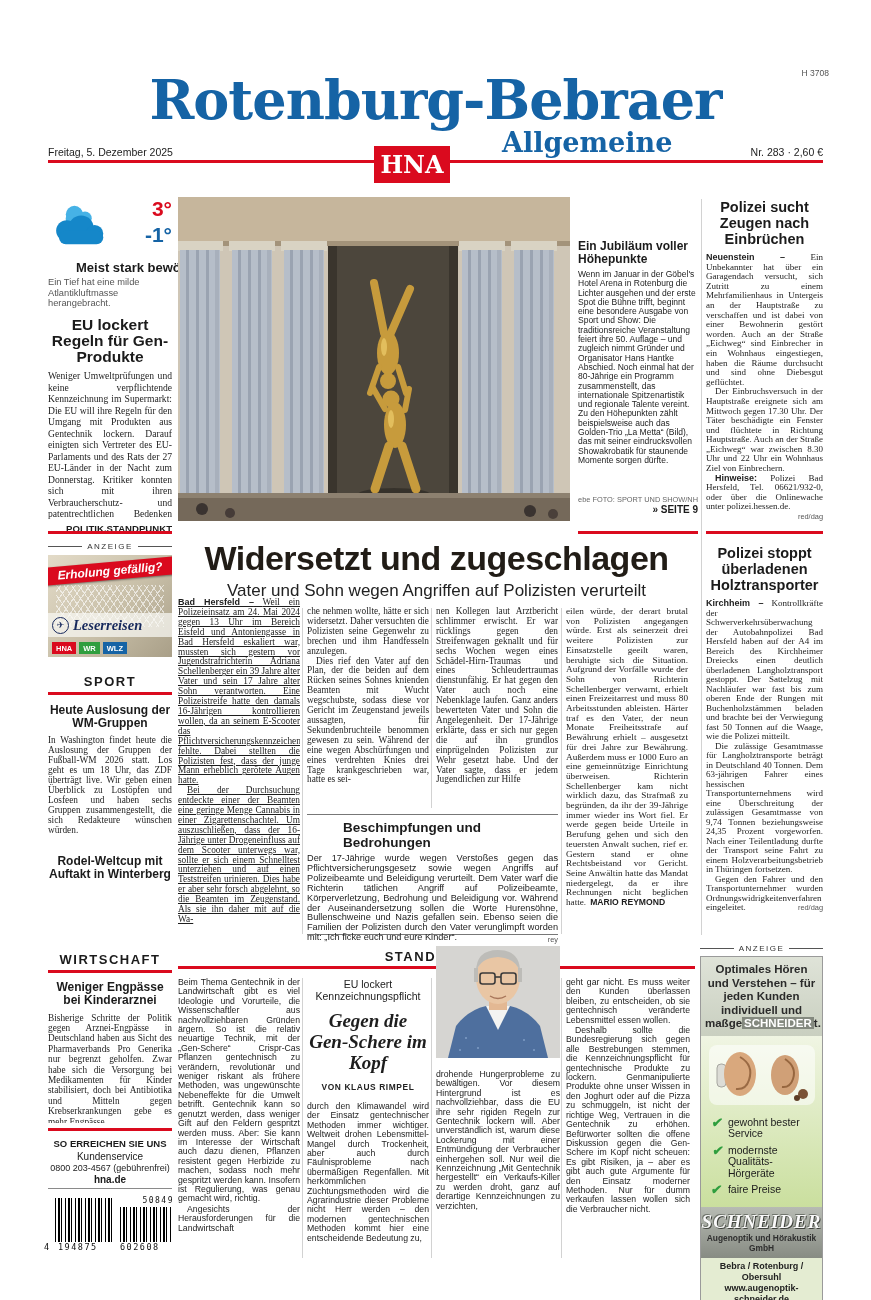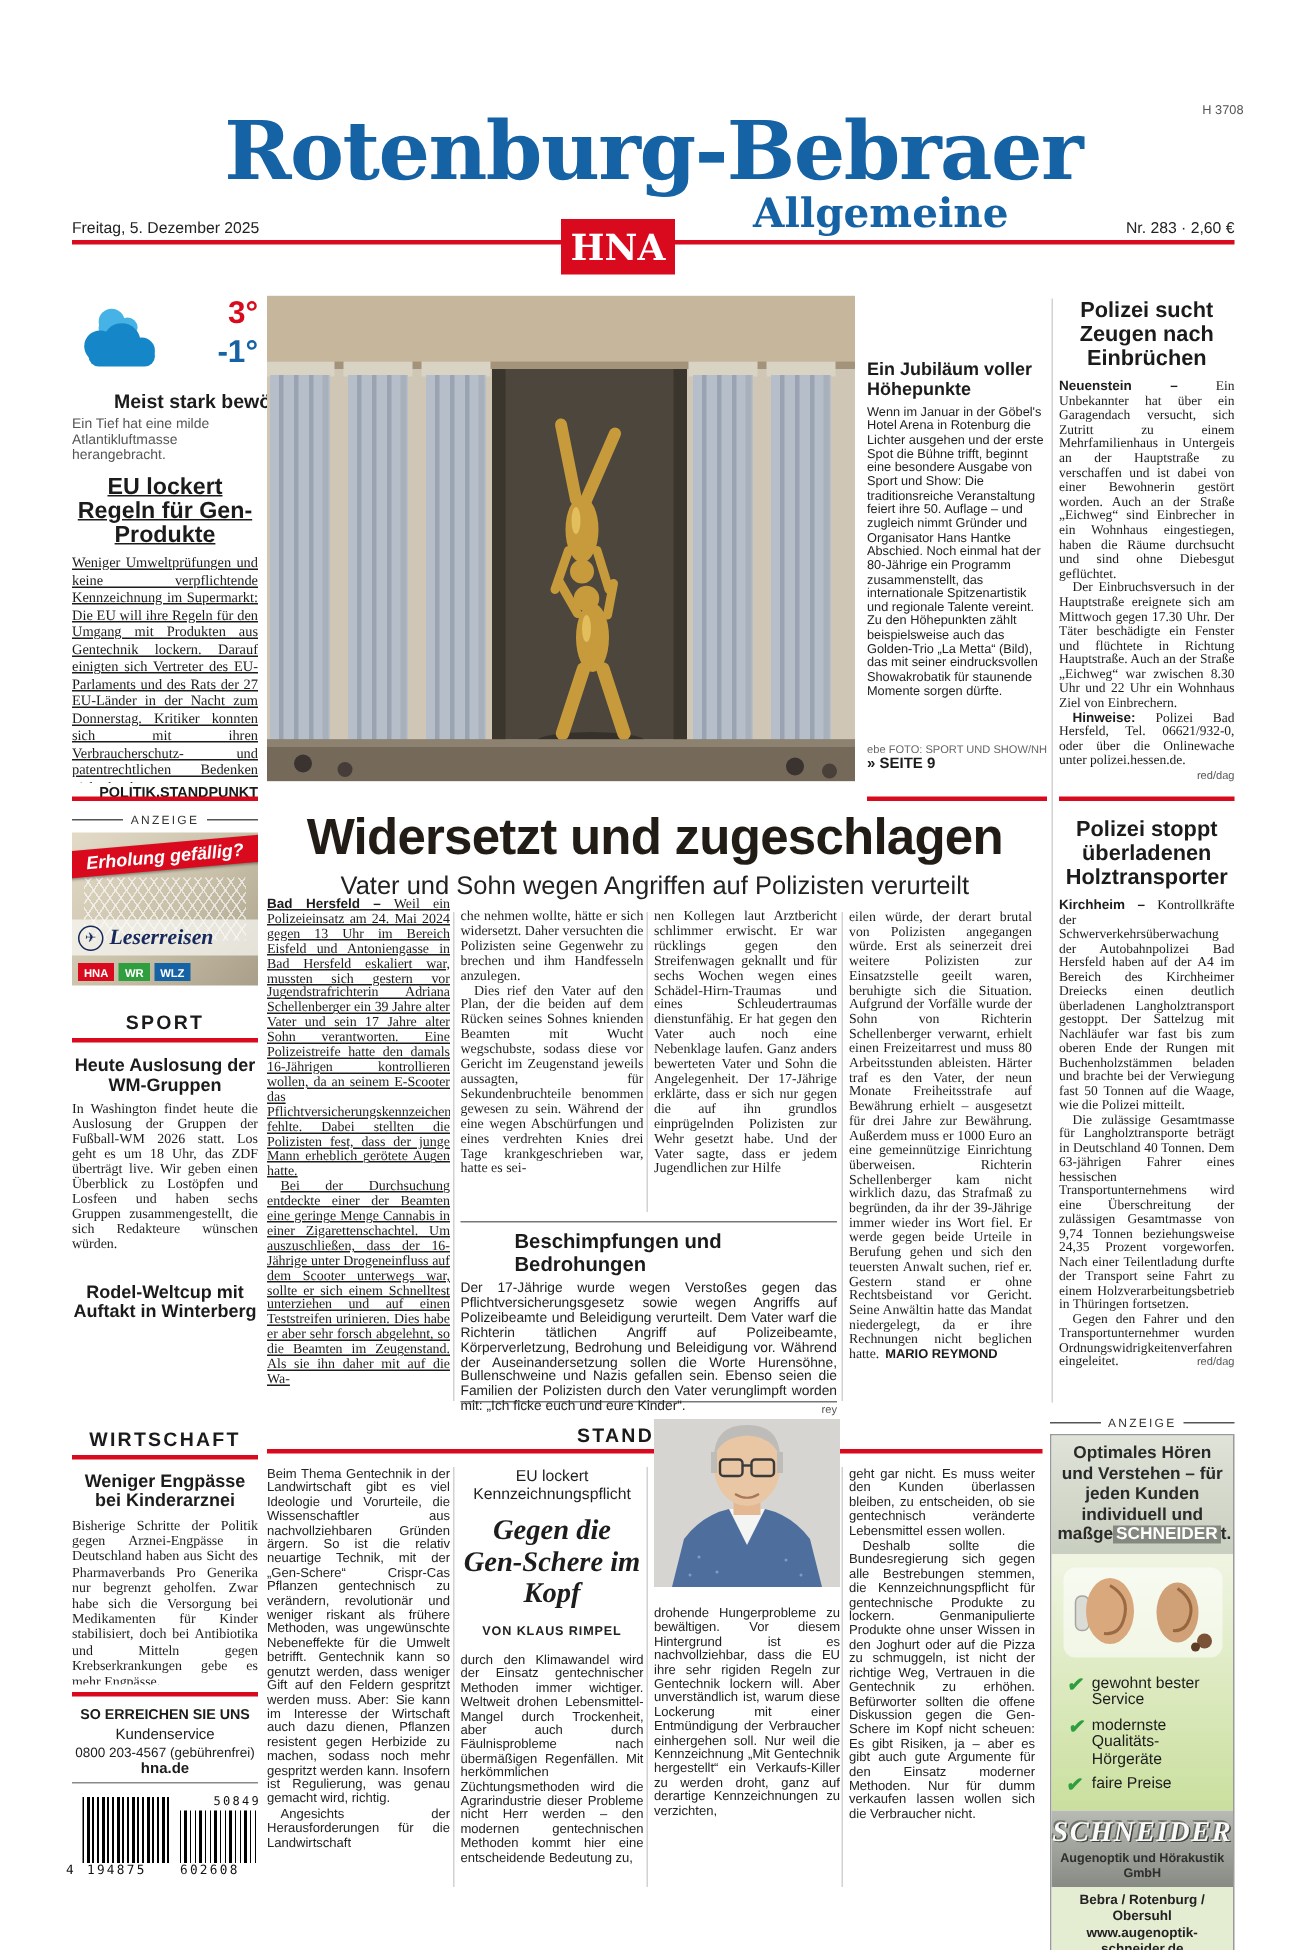--- a/index.html
+++ b/index.html
@@ -82,21 +82,21 @@
   .sp-byline{font-weight:bold;font-size:8.4px;letter-spacing:0.6px;text-align:center;color:#222;}
   
   .kontakt{text-align:center;}
   .kontakt .k1{font-weight:bold;font-size:9.5px;}
   .kontakt .k2{font-size:10px;margin-top:2px;}
   .kontakt .k3{font-size:9px;margin-top:1px;}
   .kontakt .k4{font-weight:bold;font-size:10px;margin-top:1px;}
   .bars{background:repeating-linear-gradient(90deg,#000 0 1px,#fff 1px 3px,#000 3px 5px,#fff 5px 6.5px,#000 6.5px 7.5px,#fff 7.5px 10px);}
   .bcnum{font-family:"DejaVu Sans Mono",monospace;font-size:8.5px;letter-spacing:1.5px;color:#111;}
   .credit{font-size:7.4px;color:#666;text-align:right;}
-  .pageref{font-weight:bold;font-size:10px;text-align:left;}
+  .pageref{font-weight:bold;font-size:10px;text-align:right;}
 </style>
 </head>
 <body>
 
 <div id="paper">
 
   <div class="abs" style="top:68px;right:42px;font-size:8.5px;color:#555;">H 3708</div>
   <div class="abs mast-sub" style="left:502px;top:127px;">Allgemeine</div>
   <div class="abs mast-title" style="left:48px;top:68px;width:775px;">Rotenburg-Bebraer</div>
   <div class="abs mast-meta" style="left:48px;top:146px;">Freitag, 5. Dezember 2025</div>
@@ -119,21 +119,21 @@
           <circle cx="47" cy="33" r="9"></circle>
           <rect x="10" y="30" width="46" height="14" rx="7"></rect>
         </g>
     </svg>
     <div class="temp-hi" style="position:absolute;right:0;top:0;">3°</div>
     <div class="temp-lo" style="position:absolute;right:0;top:26px;">-1°</div>
     <div class="wx-cond" style="position:absolute;left:0;top:62px;width:124px;padding-left:28px;">Meist stark bewölkt</div>
     <div class="wx-note" style="position:absolute;left:0;top:79px;width:124px;">Ein Tief hat eine milde Atlantikluftmasse herangebracht.</div>
   </div>
 
-  <div class="abs" style="left:48px;top:317px;width:124px;text-decoration:underline;">
+  <div class="abs" style="left:48px;top:317px;width:124px;">
     <div class="side-title" style="font-size:15.5px;line-height:16px;">EU lockert Regeln für Gen-Produkte</div>
     <div class="news" style="margin-top:5px;font-size:9.6px;line-height:11.5px;height:152px;">
       <p>Weniger Umweltprüfungen und keine verpflichtende Kennzeichnung im Supermarkt: Die EU will ihre Regeln für den Umgang mit Produkten aus Gentechnik lockern. Darauf einigten sich Vertreter des EU-Parlaments und des Rats der 27 EU-Länder in der Nacht zum Donnerstag. Kritiker konnten sich mit ihren Verbraucherschutz- und patentrechtlichen Bedenken nicht durchsetzen.</p>
     </div>
     <div style="text-align:right;font-weight:bold;font-size:9.6px;margin-top:1px;">POLITIK,STANDPUNKT</div>
   </div>
   <div class="abs redline" style="left:48px;top:531px;width:124px;height:3px;"></div>
 
   <div class="abs" style="left:178px;top:197px;width:392px;height:324px;overflow:hidden;">
     <svg width="392" height="324" viewBox="0 0 392 324">

